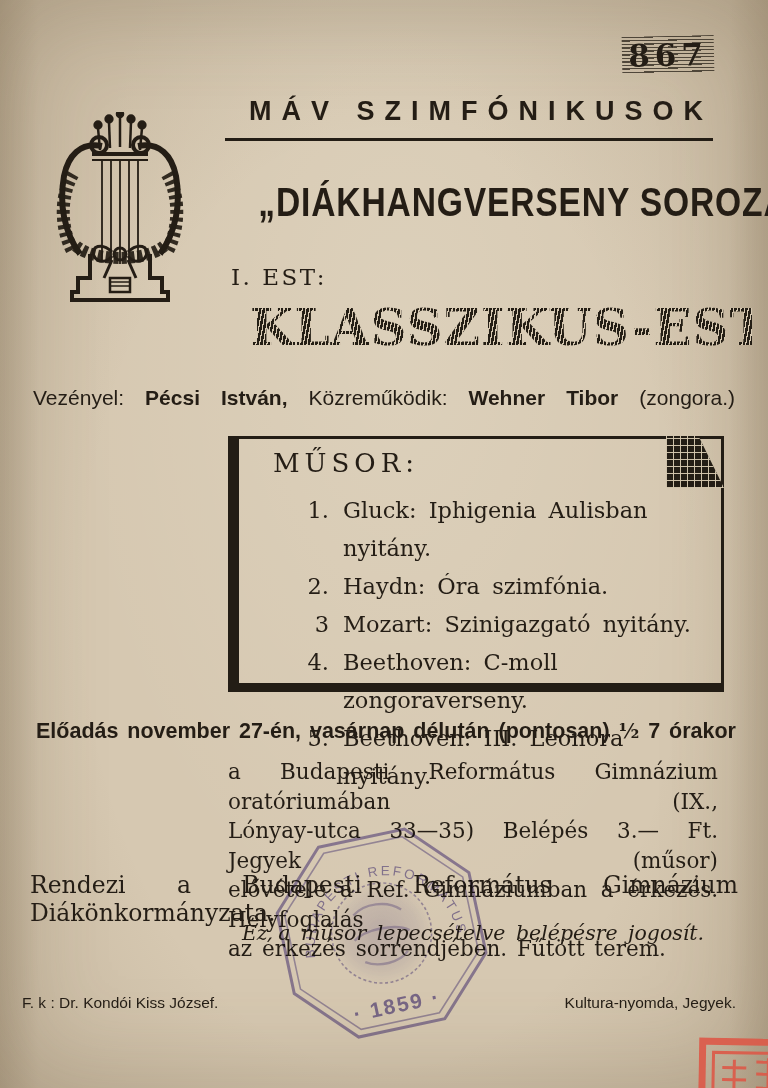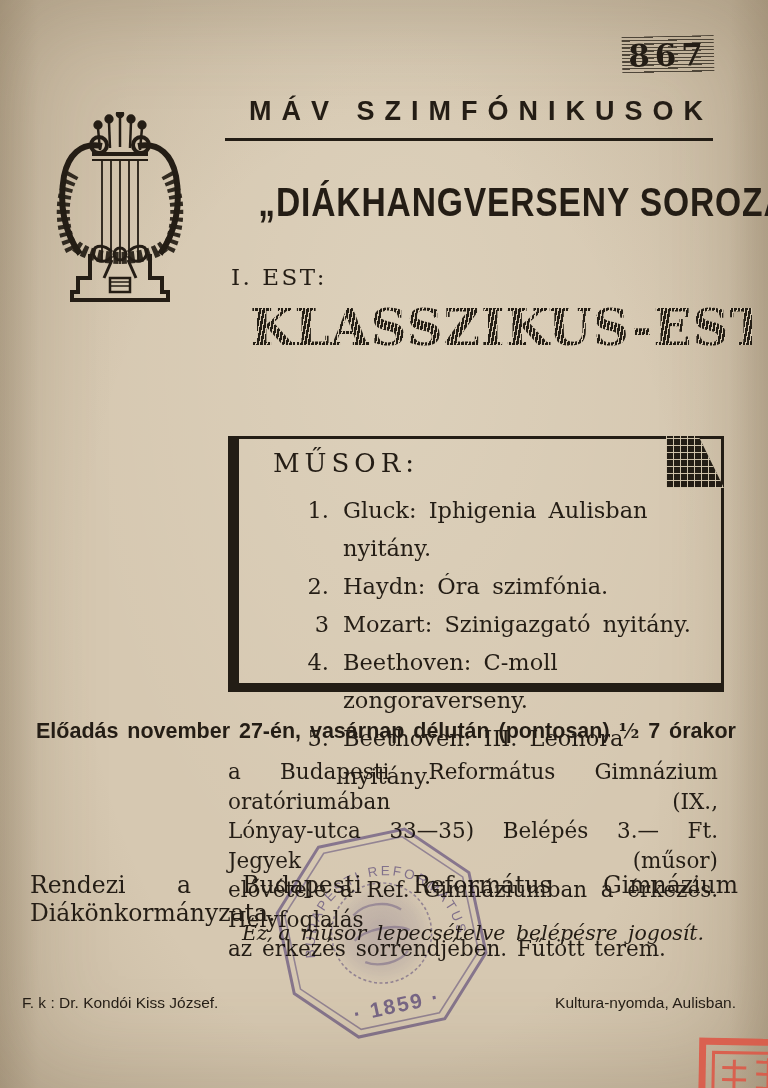--- a/index.html
+++ b/index.html
@@ -184,20 +184,27 @@
       <line x1="68" y1="170" x2="88" y2="170" stroke-width="1.5"></line>
       <line x1="68" y1="174" x2="88" y2="174" stroke-width="1.5"></line>
     </svg>
   </div>
 
   <div class="abs mav-title ink">MÁV SZIMFÓNIKUSOK</div>
   <div class="abs series-title ink">„DIÁKHANGVERSENY SOROZAT“</div>
   <div class="abs est-label ink">I. EST:</div>
   <div class="abs klass">KLASSZIKUS-EST</div>
 
+  <div class="abs credits ink">
+    <span>Vezényel:</span>
+    <span class="b">Pécsi István,</span>
+    <span>Közreműködik:</span>
+    <span class="b">Wehner Tibor</span>
+    <span>(zongora.)</span>
+  </div>
 
   <div class="abs musor-box">
     <div class="fold"></div>
     <div class="musor-heading ink">MŰSOR:</div>
     <ol class="program-list ink">
       <li>
         <span class="num">1.</span>
         <span>Gluck: Iphigenia Aulisban nyitány.</span>
       </li>
       <li>
@@ -230,21 +237,21 @@
     <div class="jl">Lónyay-utca 33—35) Belépés 3.— Ft. Jegyek (műsor)</div>
     <div class="jl">elővétele a Ref. Gimnáziumban a érkezés. Helyfoglalás</div>
     <div>az érkezés sorrendjében. Fűtött terem.</div>
   </div>
 
   <div class="abs organizer ink">Rendezi a Budapesti Református Gimnázium Diákönkormányzata.</div>
 
   <div class="abs note ink">Ez a műsor lepecsételve belépésre jogosít.</div>
 
   <div class="abs footer-left ink">F. k : Dr. Kondói Kiss József.</div>
-  <div class="abs footer-right ink">Kultura-nyomda, Aulisban.</div>
+  <div class="abs footer-right ink">Kultura-nyomda, Jegyek.</div>
 
   <div class="abs purple-stamp">
     <svg width="212" height="206" viewBox="0 0 212 206" fill="none">
       <defs>
         <path id="arcTop" d="M 36,118 A 72,72 0 1 1 180,118"></path>
         <radialGradient id="blot" cx="50%" cy="50%" r="50%">
           <stop offset="0%" stop-color="#6e5fae" stop-opacity=".30"></stop>
           <stop offset="70%" stop-color="#6e5fae" stop-opacity=".14"></stop>
           <stop offset="100%" stop-color="#6e5fae" stop-opacity="0"></stop>
         </radialGradient>

